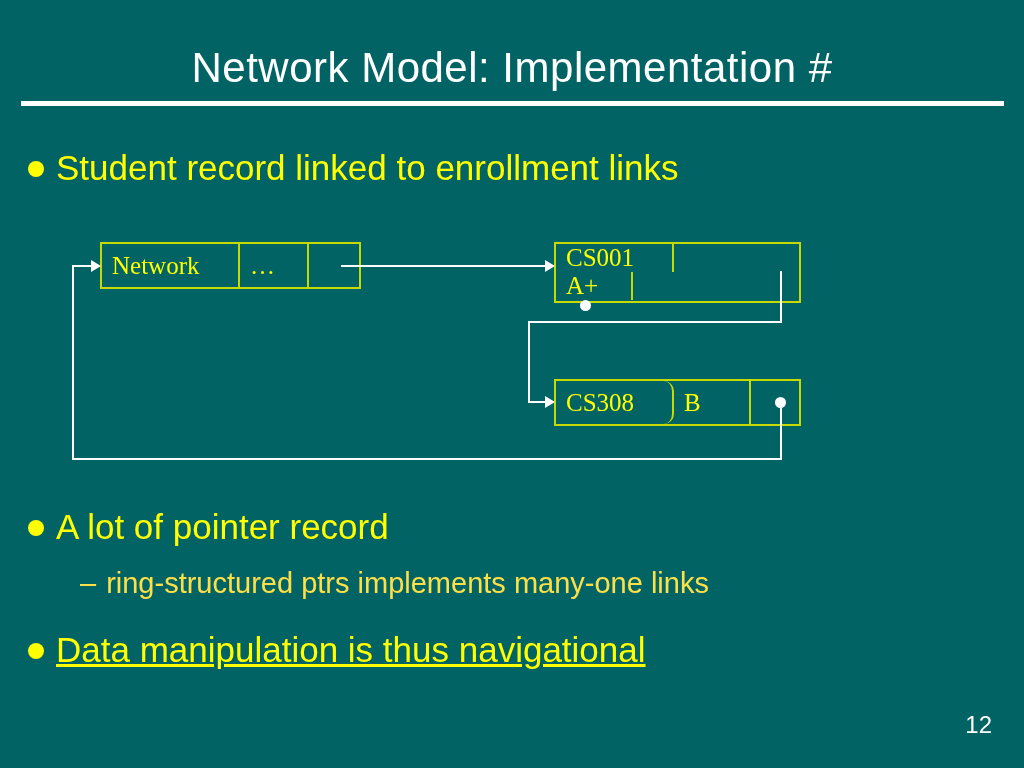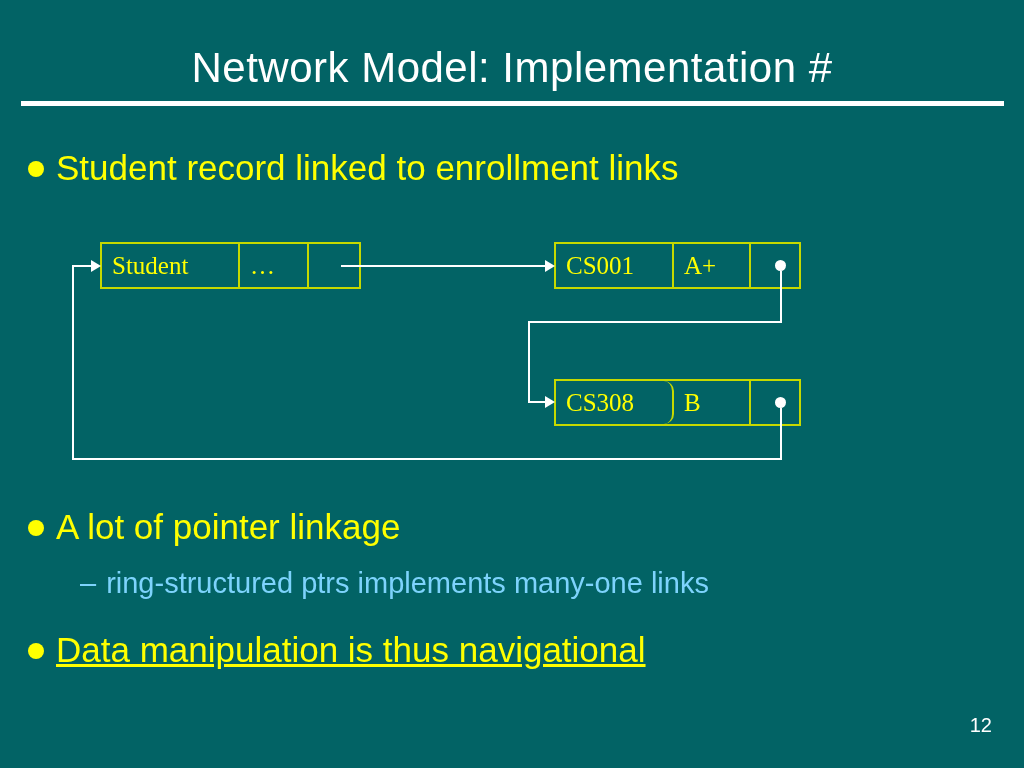--- a/index.html
+++ b/index.html
@@ -63,36 +63,36 @@
     vertical-align: 3px;
   }
   .bullet-1 { left: 28px; top: 148px; }
   .bullet-2 { left: 28px; top: 507px; }
   .bullet-3 { left: 28px; top: 630px; text-decoration: underline; }
 
   .subbullet {
     position: absolute;
     left: 80px;
     top: 566px;
-    color: #7dd3fc;
+    color: #fde047;
     font-size: 29px;
     line-height: 34px;
     white-space: nowrap;
   }
   .subbullet .dash {
     margin-right: 10px;
   }
 
   
   .page-number {
     position: absolute;
     right: 32px;
     bottom: 32px;
     color: #ffffff;
-    font-size: 20px;
+    font-size: 24px;
     line-height: 22px;
   }
 
   
   .diagram {
     position: absolute;
     left: 0;
     top: 0;
     width: 1024px;
     height: 768px;
@@ -134,21 +134,21 @@
 
   
   #rec-student {
     left: 100px;  top: 242px;  width: 261px; height: 47px;
   }
   #rec-student .c1 { width: 138px; }
   #rec-student .c2 { width: 69px; }
   #rec-student .c3 { width: 50px; }
 
   #rec-cs001 {
-    left: 554px; top: 242px; width: 247px; height: 47px;
+    left: 554px; top: 242px; width: 247px; height: 61px; flex-direction: column;
   }
   #rec-cs001 .c1 { width: 118px; }
   #rec-cs001 .c2 { width: 77px; }
   #rec-cs001 .c3 { width: 48px; }
 
   #rec-cs308 {
     left: 554px; top: 379px; width: 247px; height: 47px;
   }
   #rec-cs308 .c1 { width: 118px; border-radius: 10px; }
   #rec-cs308 .c2 { width: 77px; }
@@ -178,21 +178,21 @@
   <div class="title">Network Model: Implementation #</div>
   <div class="title-rule"></div>
 
   <div class="bullet bullet-1">
     <span class="dot"></span><span>Student record linked to enrollment links</span>
   </div>
 
   <div class="diagram">
 
     <div class="record" id="rec-student">
-      <div class="cell c1">Student</div>
+      <div class="cell c1">Network</div>
       <div class="cell c2">…</div>
       <div class="cell c3 cell-ptr"></div>
     </div>
 
     <div class="record" id="rec-cs001">
       <div class="cell c1">CS001</div>
       <div class="cell c2">A+</div>
       <div class="cell c3 cell-ptr">
         <span class="ptr-dot"></span>
       </div>
@@ -217,21 +217,21 @@
 
     <div class="ln ln-v" style="left:780px; top:408px; height:52px;"></div>
     <div class="ln ln-h" style="left:72px; top:458px; width:710px;"></div>
     <div class="ln ln-v" style="left:72px; top:265px; height:195px;"></div>
     <div class="ln ln-h" style="left:72px; top:265px; width:20px;"></div>
     <div class="arrow-right" style="left:91px; top:260px;"></div>
 
   </div>
 
   <div class="bullet bullet-2">
-    <span class="dot"></span><span>A lot of pointer linkage</span>
+    <span class="dot"></span><span>A lot of pointer record</span>
   </div>
 
   <div class="subbullet">
     <span class="dash">–</span><span>ring-structured ptrs implements many-one links</span>
   </div>
 
   <div class="bullet bullet-3">
     <span class="dot"></span><span>Data manipulation is thus navigational</span>
   </div>
 

